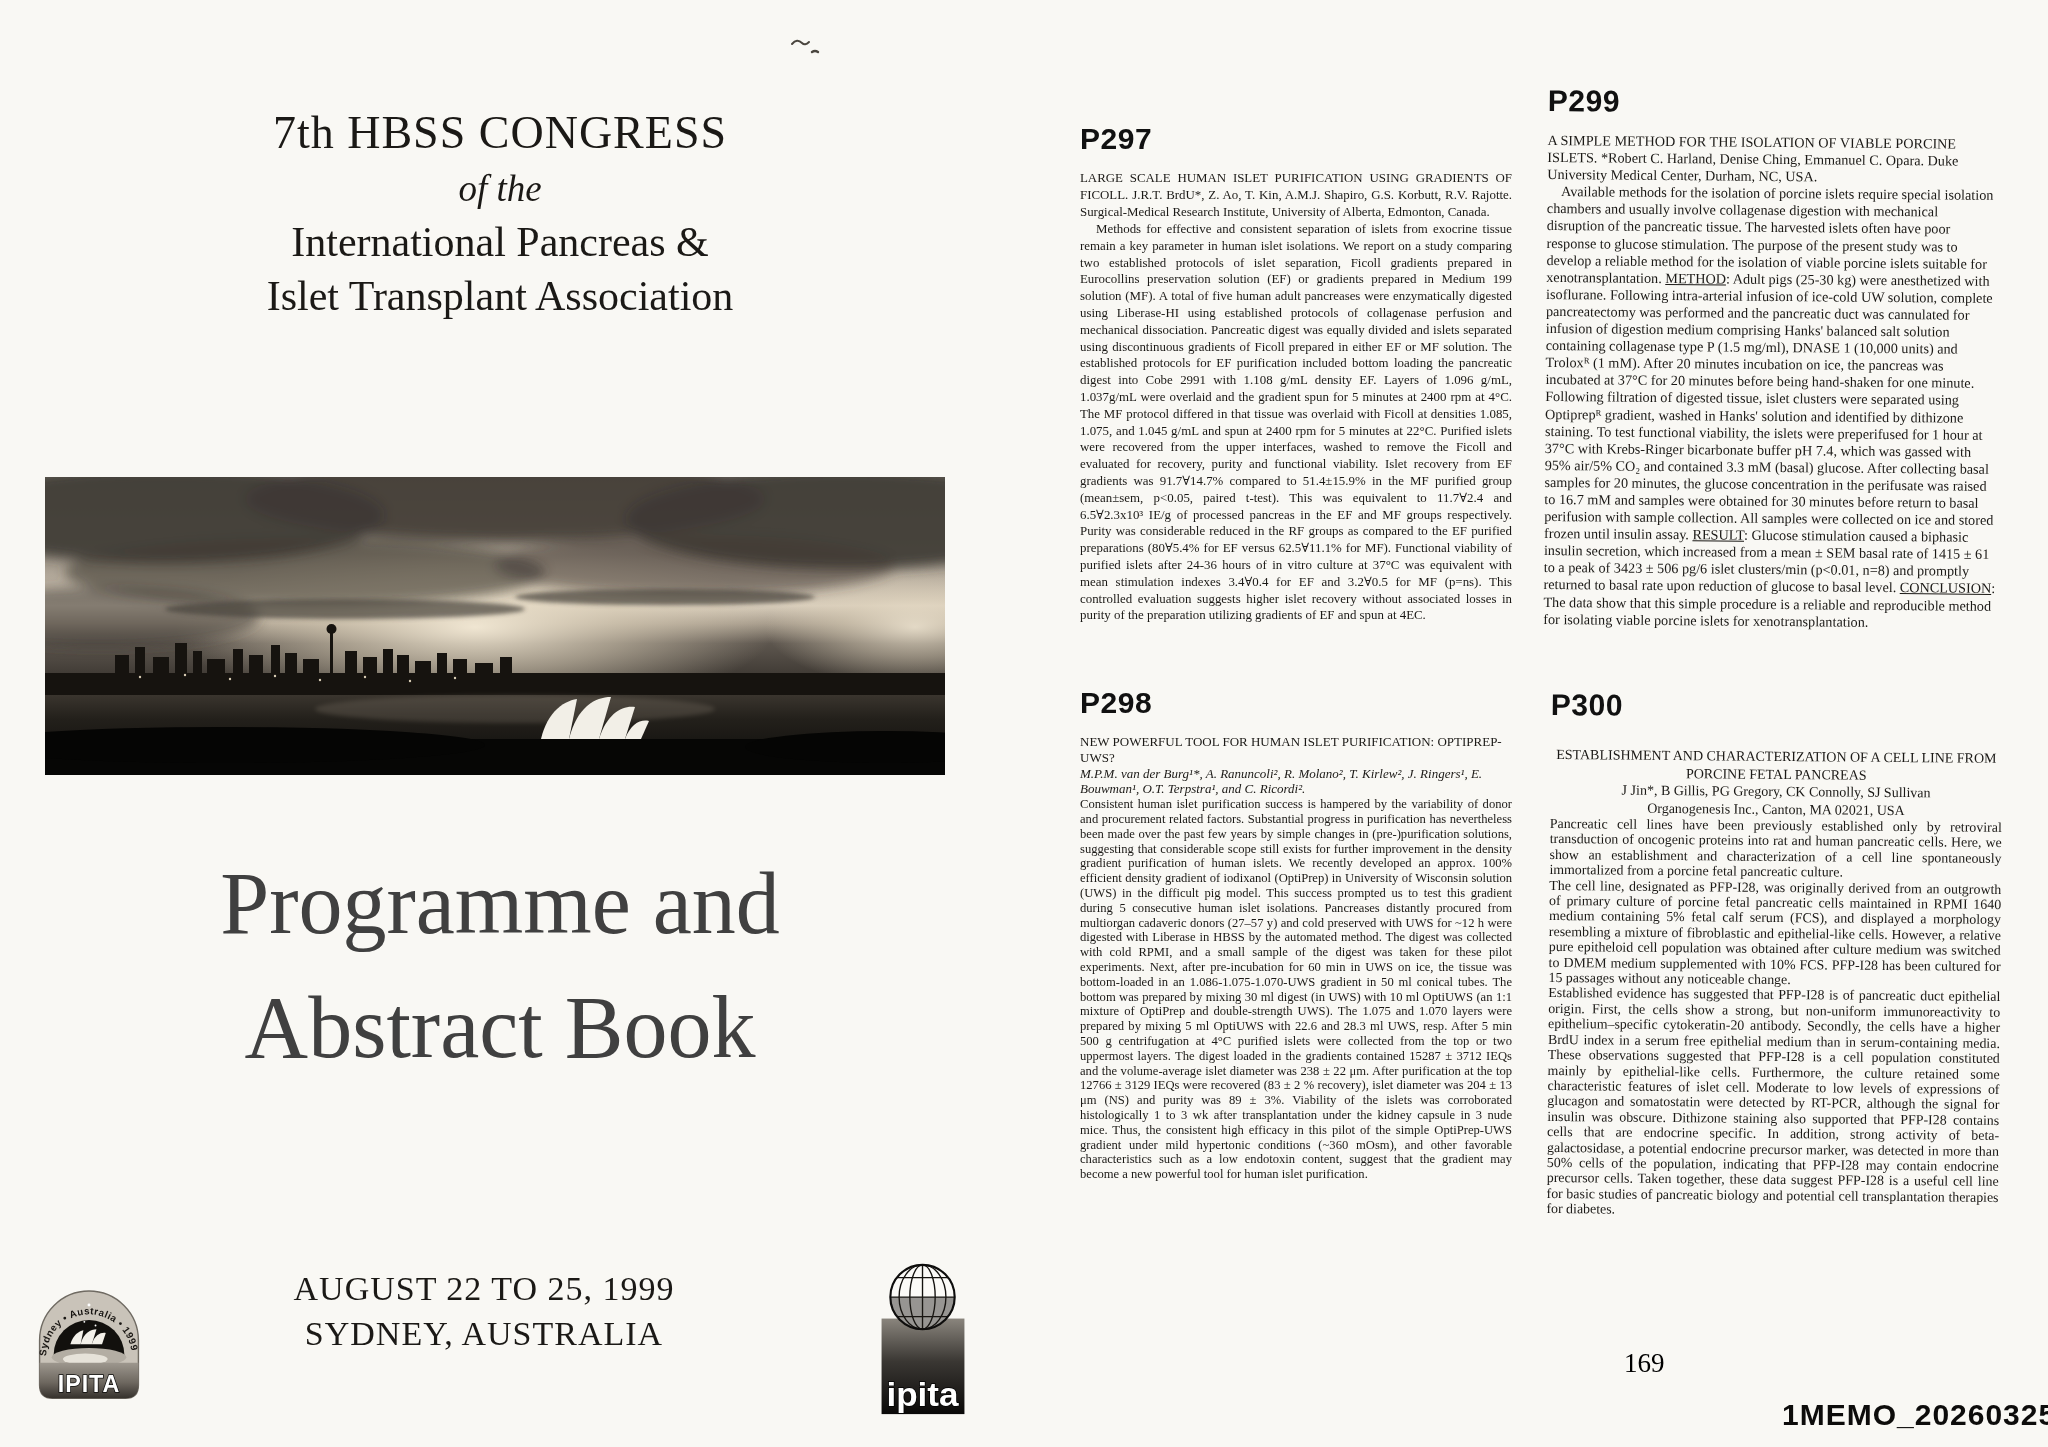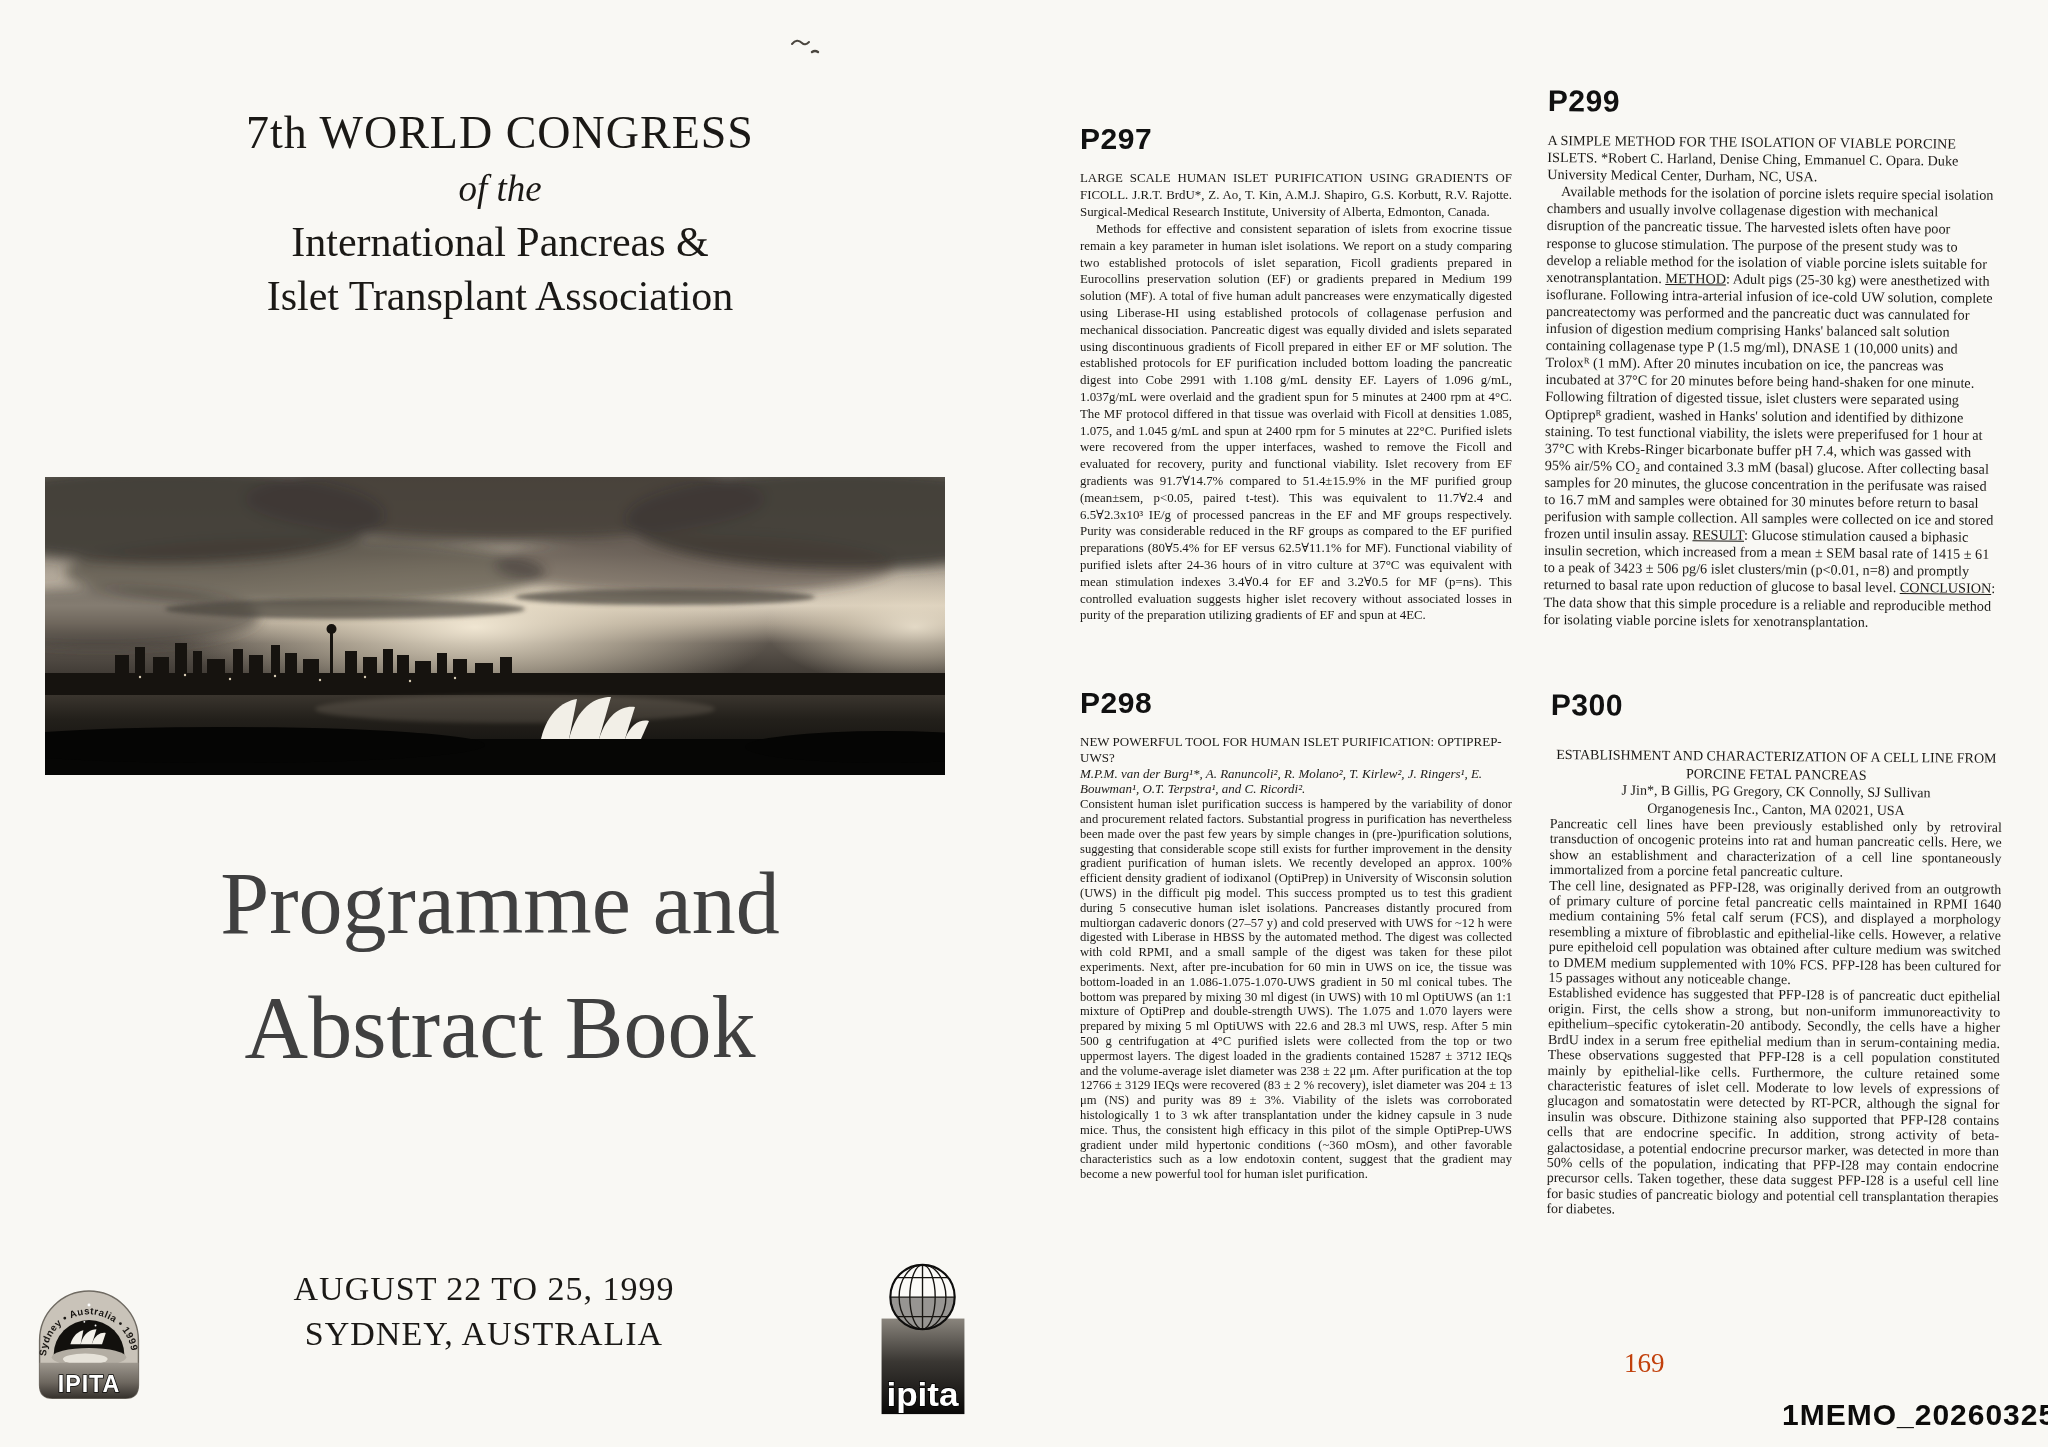--- a/index.html
+++ b/index.html
@@ -47,33 +47,33 @@
 
   .p299-head{font-size:14.2px;line-height:17.1px;margin:0;}
   .p299-body{font-size:14.2px;line-height:17.1px;margin:0;text-indent:14px;}
   .ul{text-decoration:underline;margin-top:25px;}
 
   .p300-title{font-size:14px;line-height:17.5px;text-align:center;margin:0;}
   .p300-authors{font-size:14px;line-height:17.5px;text-align:center;margin:0;}
   .p300-affil{font-size:14px;line-height:17.5px;text-align:center;margin:0;}
   .p300-body p{font-size:13.9px;line-height:15.4px;text-align:justify;margin:0;}
 
-  .page-number{position:absolute;left:1624px;top:1348px;font-size:27px;color:#c2410c;}
+  .page-number{position:absolute;left:1624px;top:1348px;font-size:27px;color:#000000;}
   .stamp{position:absolute;left:1782px;top:1398px;font-family:"Liberation Sans","DejaVu Sans",sans-serif;
          font-weight:bold;font-size:30px;letter-spacing:1px;color:#0d0c0b;}
 </style>
 </head>
 <body>
 
 <div class="sheet">
 
   <section>
 
     <div class="congress-title">
-      <div class="ct1">7th WORLD CONGRESS</div>
+      <div class="ct1">7th HBSS CONGRESS</div>
       <div class="ct2">of the</div>
       <div class="ct3">International Pancreas &amp;</div>
       <div class="ct4">Islet Transplant Association</div>
     </div>
 
     <div class="photo">
       <svg viewBox="0 0 900 298" width="900" height="298" preserveAspectRatio="none">
         <defs>
           <linearGradient id="skyG" x1="0" y1="0" x2="0" y2="1">
             <stop offset="0" stop-color="#7b756c"></stop>

